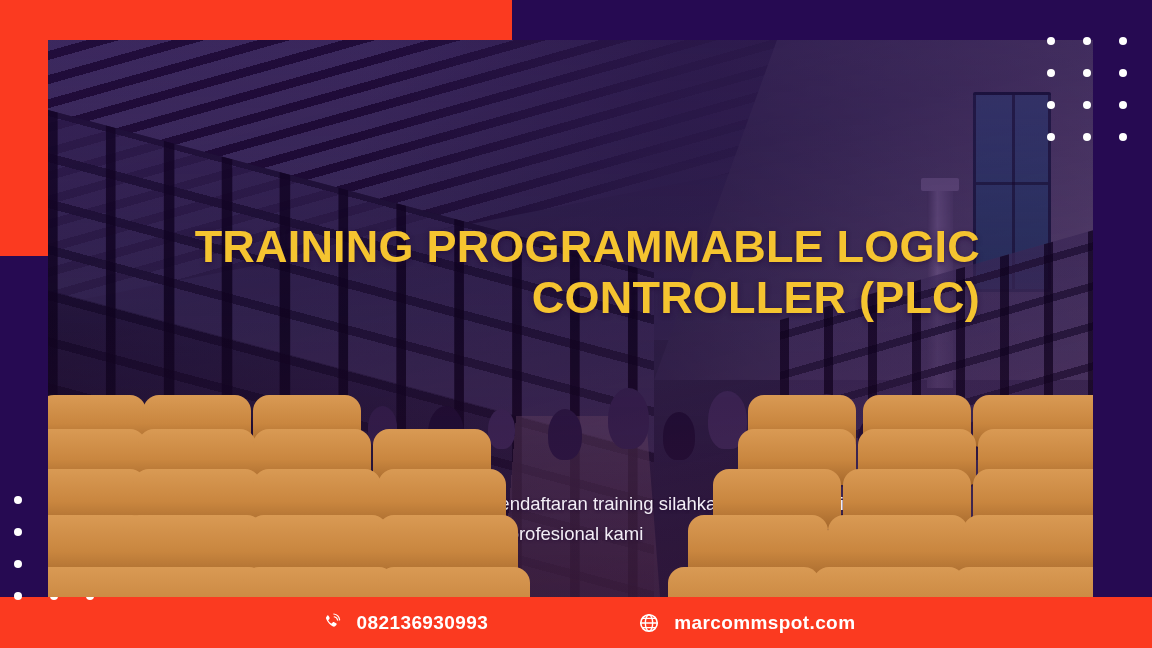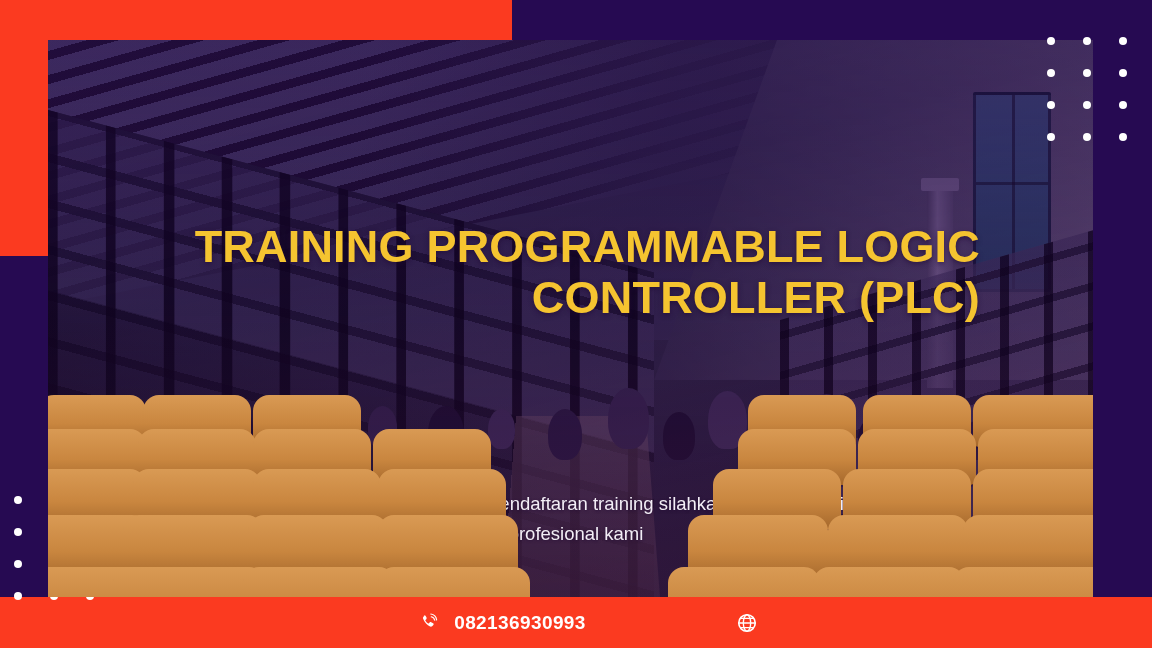--- a/index.html
+++ b/index.html
@@ -350,16 +350,17 @@
       <span class="label">082136930993</span>
     </div>
     <div class="contact">
       <span class="ico">
         <svg class="ico" viewBox="0 0 24 24" fill="none">
           <circle cx="12" cy="12" r="9" stroke="#FFFFFF" stroke-width="1.8"></circle>
           <ellipse cx="12" cy="12" rx="4" ry="9" stroke="#FFFFFF" stroke-width="1.5"></ellipse>
           <path d="M3 12h18M4.6 7h14.8M4.6 17h14.8" stroke="#FFFFFF" stroke-width="1.5"></path>
         </svg>
       </span>
+      <span class="label">marcommspot.com</span>
     </div>
   </div>
 
 </div>
 
 </body></html>

